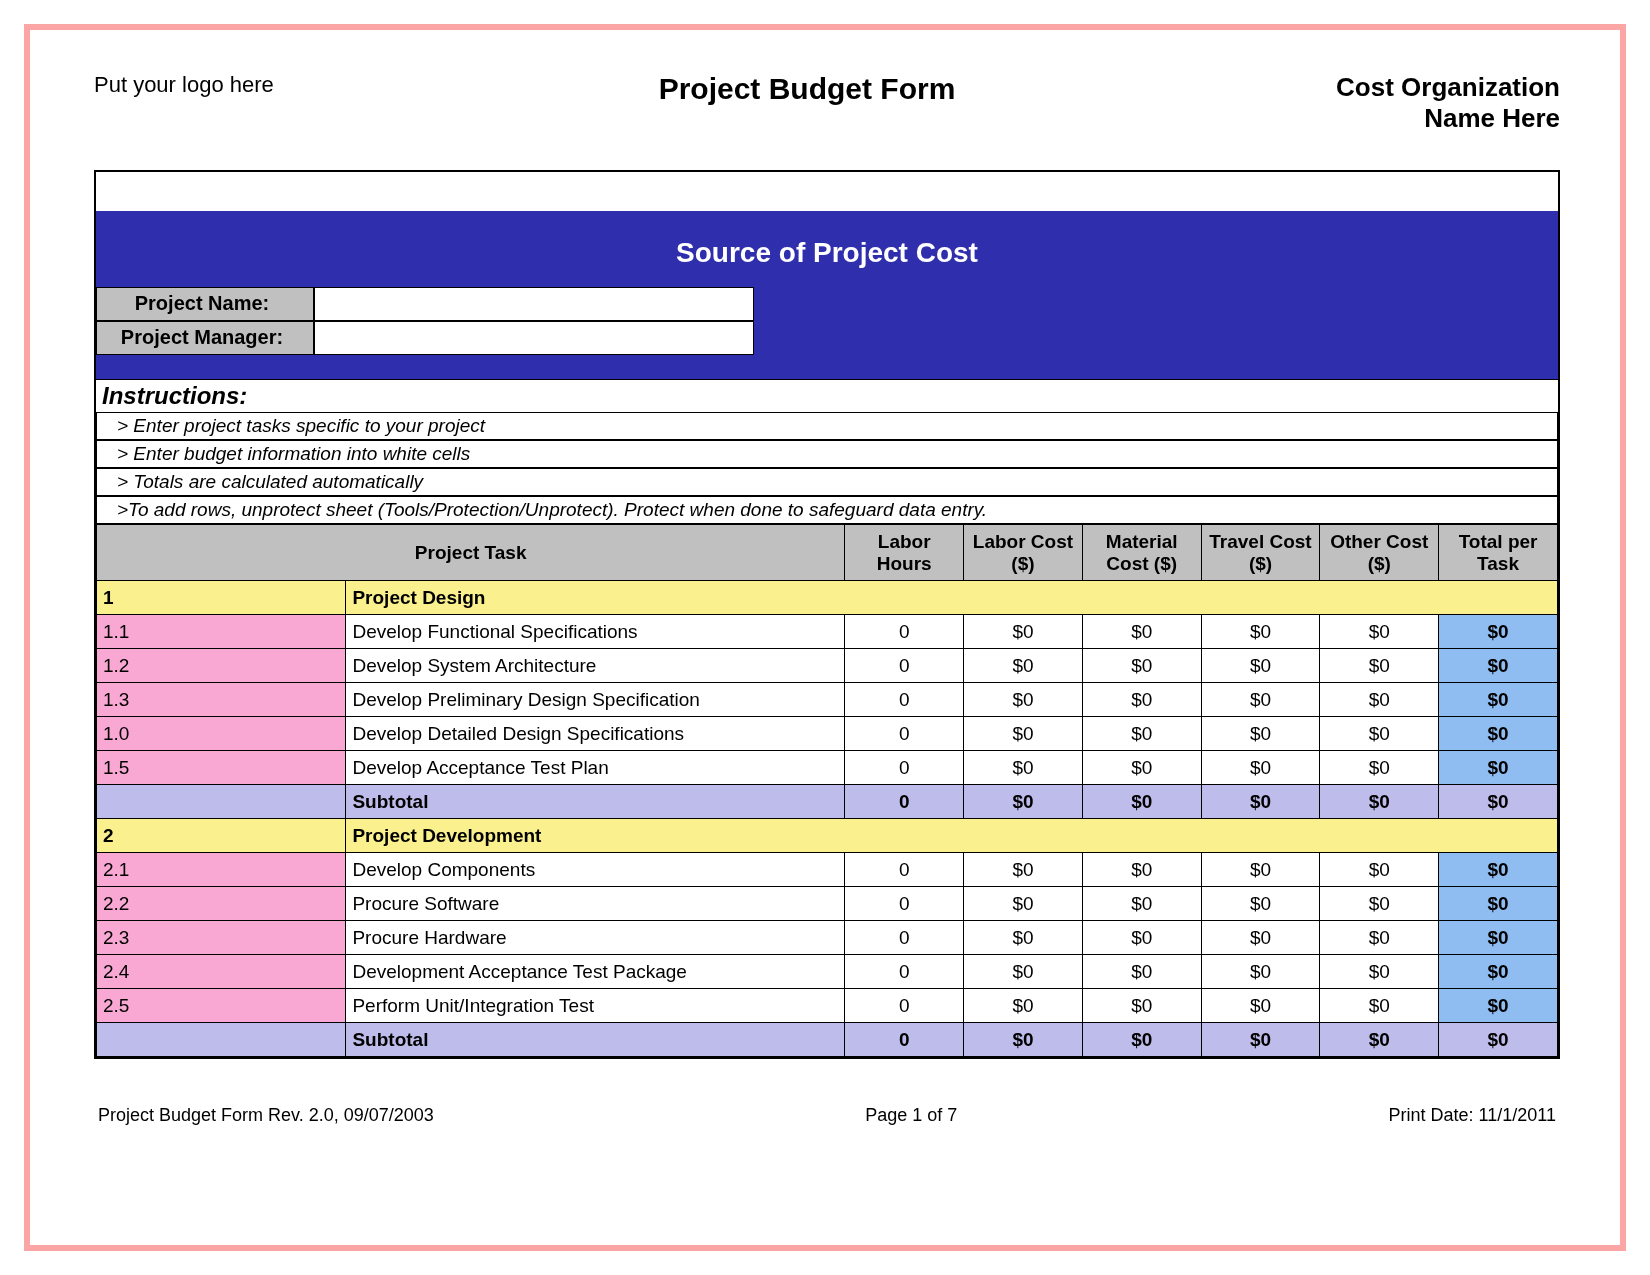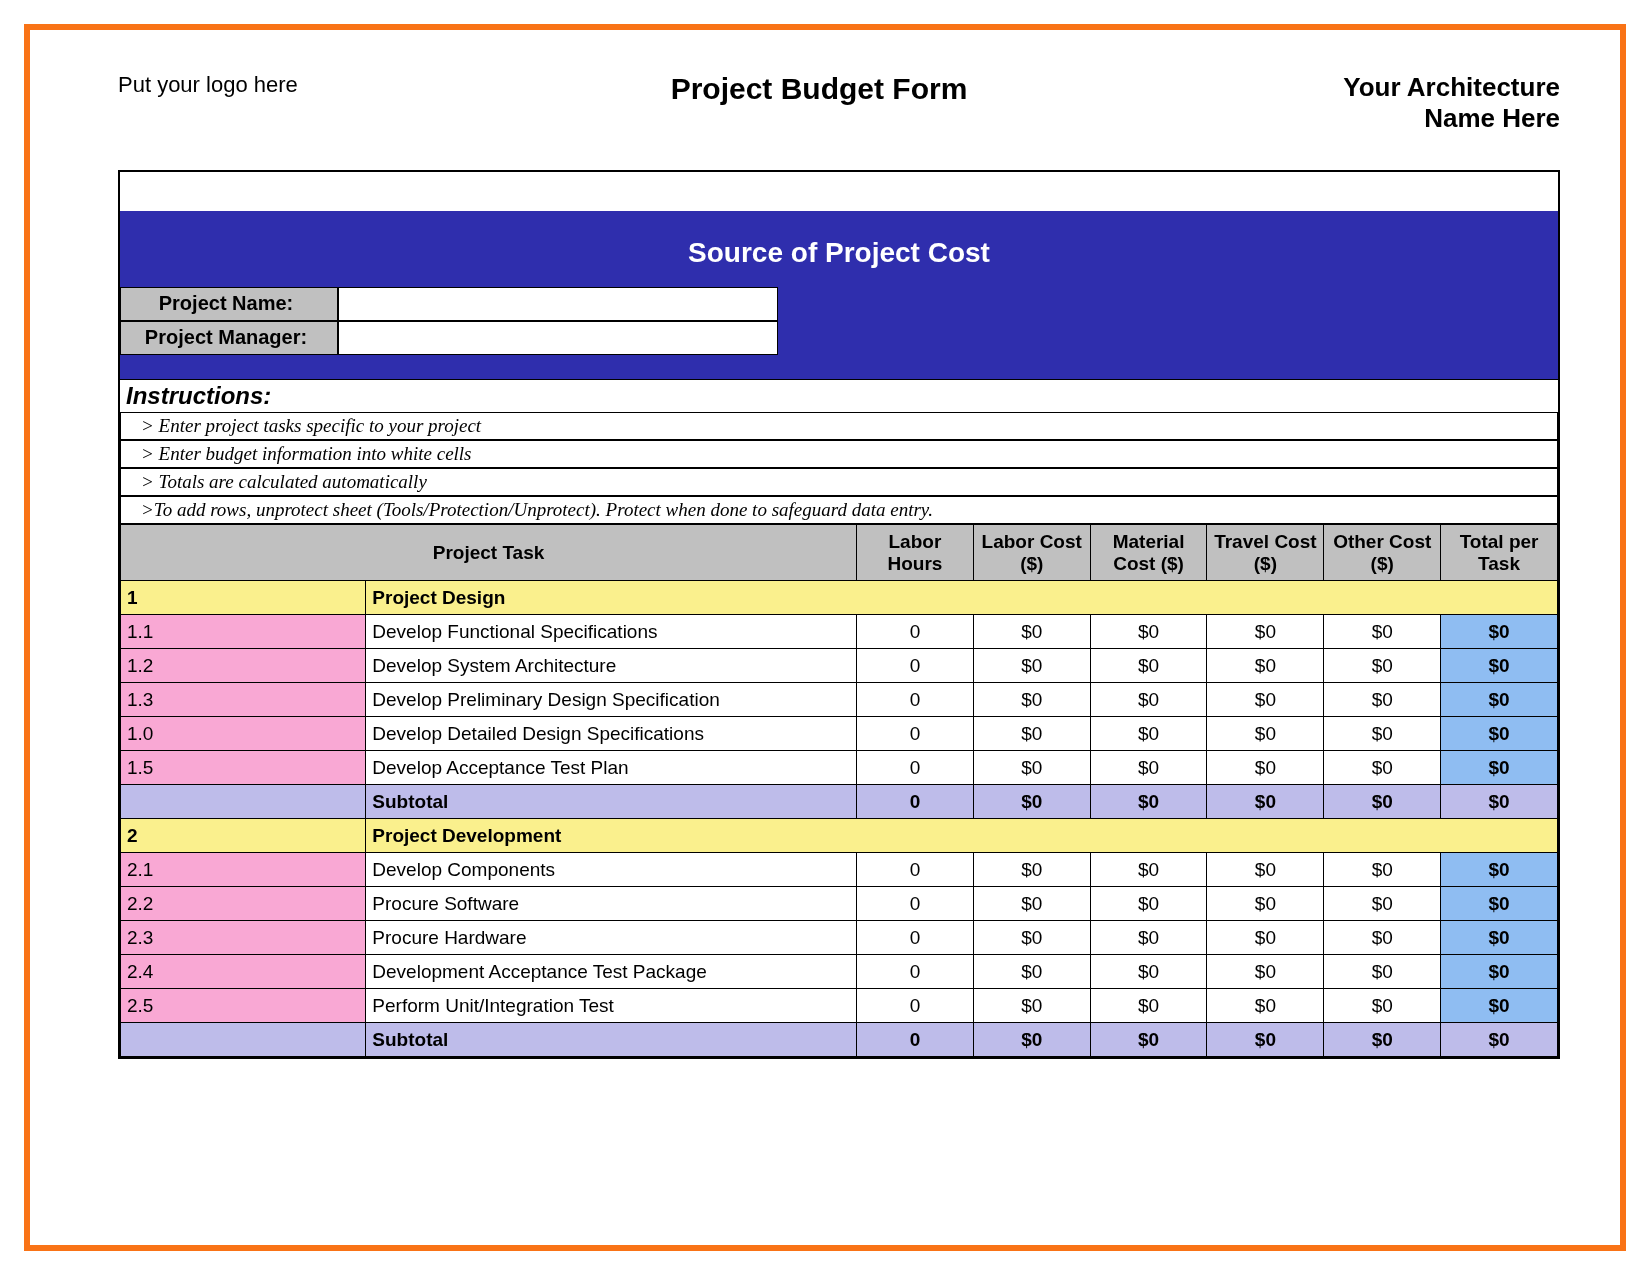--- a/index.html
+++ b/index.html
@@ -9,22 +9,22 @@
     background: #fff;
     width: 1650px;
     height: 1275px;
     position: relative;
              font-smooth: never;
              -webkit-font-smoothing: none;
   }
   .page-border {
     position: absolute;
     top: 24px; left: 24px; right: 24px; bottom: 24px;
-    border: 6px solid #f97316;
-    padding: 42px 60px 30px 88px;
+    border: 6px solid #fca5a5;
+    padding: 42px 60px 30px 64px;
     background:#fff;
   }
   .header-row {
     display:flex;
     justify-content:space-between;
     align-items:flex-start;
     font-size:22px;
     color:#000;
     margin-bottom:36px;
   }
@@ -72,21 +72,20 @@
     padding:2px 6px;
     background:#fff;
     border-top:1px solid #000;
   }
   .instr-line{
     font-style:italic;
     font-size:19px;
     padding:2px 6px 2px 20px;
     border:1px solid #000;
     background:#fff;
-    font-family:Liberation Serif, serif;
   }
   table.grid {
     border-collapse:collapse;
     width:100%;
     table-layout:fixed;
   }
   table.grid th, table.grid td {
     border:1px solid #000;
     font-size:19px;
     padding:4px 6px;
@@ -132,21 +131,21 @@
 </style>
 </head>
 <body>
 
 <div class="page-border">
 
   <div class="header-row">
     <div class="header-left">Put your logo here</div>
     <div class="header-center">Project Budget Form</div>
     <div class="header-right">
-      <div>Your Architecture</div>
+      <div>Cost Organization</div>
       <div>Name Here</div>
     </div>
   </div>
 
   <div class="sheet">
     <div class="banner">Source of Project Cost</div>
 
     <div class="meta-block">
       <div class="meta-row">
         <div class="meta-label">Project Name:</div>
@@ -312,14 +311,19 @@
             <td>$0</td>
             <td>$0</td>
             <td>$0</td>
             <td>$0</td>
             <td>$0</td>
           </tr>
         </tbody>
     </table>
   </div>
 
+  <div class="footer-row">
+    <div>Project Budget Form Rev. 2.0, 09/07/2003</div>
+    <div>Page 1 of 7</div>
+    <div>Print Date: 11/1/2011</div>
+  </div>
 
 </div>
 
 </body></html>

